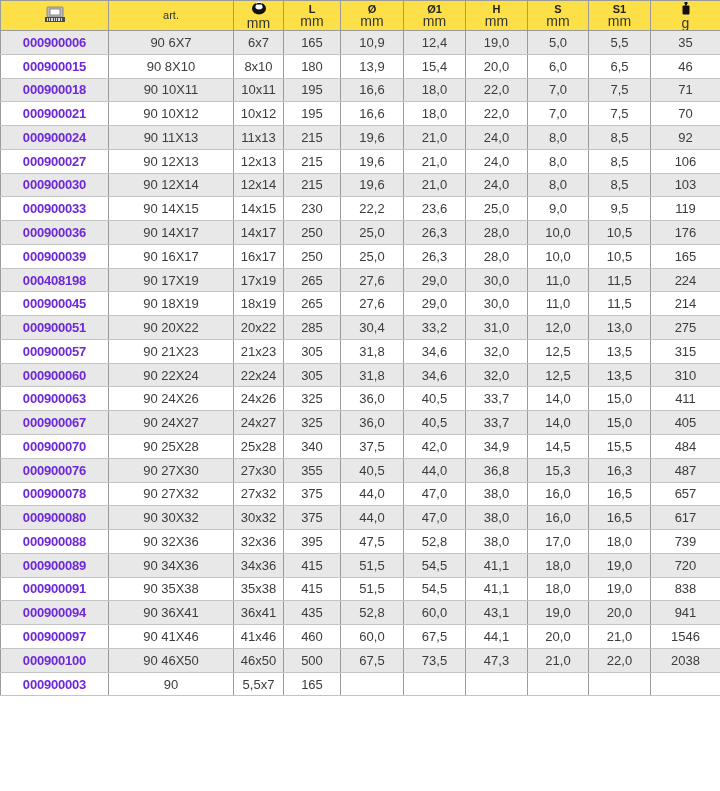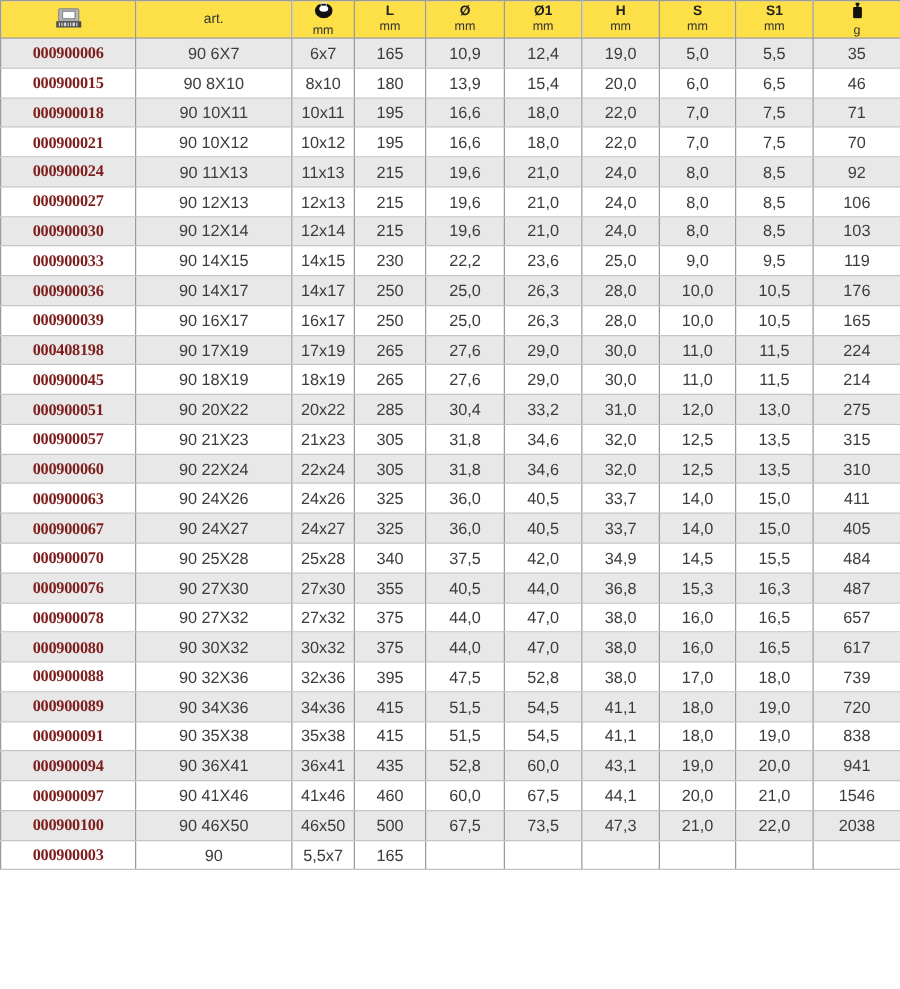--- a/index.html
+++ b/index.html
@@ -45,21 +45,21 @@
     flex-direction: column;
     align-items: center;
     justify-content: center;
     gap: 1px;
   }
   .spec-table thead .hdr-label {
     font-weight: bold;
     font-size: 11px;
   }
   .spec-table thead .hdr-unit {
-    font-size: 10px;
+    font-size: 14px;
     color: #333333;
     text-align: right;
   }
   .spec-table thead .hdr-art {
     font-size: 11px;
     color: #333333;
   }
   .spec-table tbody tr {
     height: 23.78px;
   }
@@ -70,23 +70,22 @@
     background: #ffffff;
   }
   .spec-table tbody td {
     border-top: 1px solid #c4c4c4;
     border-bottom: 1px solid #c4c4c4;
     font-size: 13px;
     color: #3c3c3c;
   }
   .spec-table tbody td.article {
     font-weight: bold;
-    color: #7f1d1d;
+    color: #6d28d9;
     letter-spacing: -0.2px;
-    font-family: Liberation Serif, serif;
   }
   .icon {
     display: inline-block;
   }
 </style>
 </head>
 <body>
 
 <table class="spec-table">
   <colgroup>

